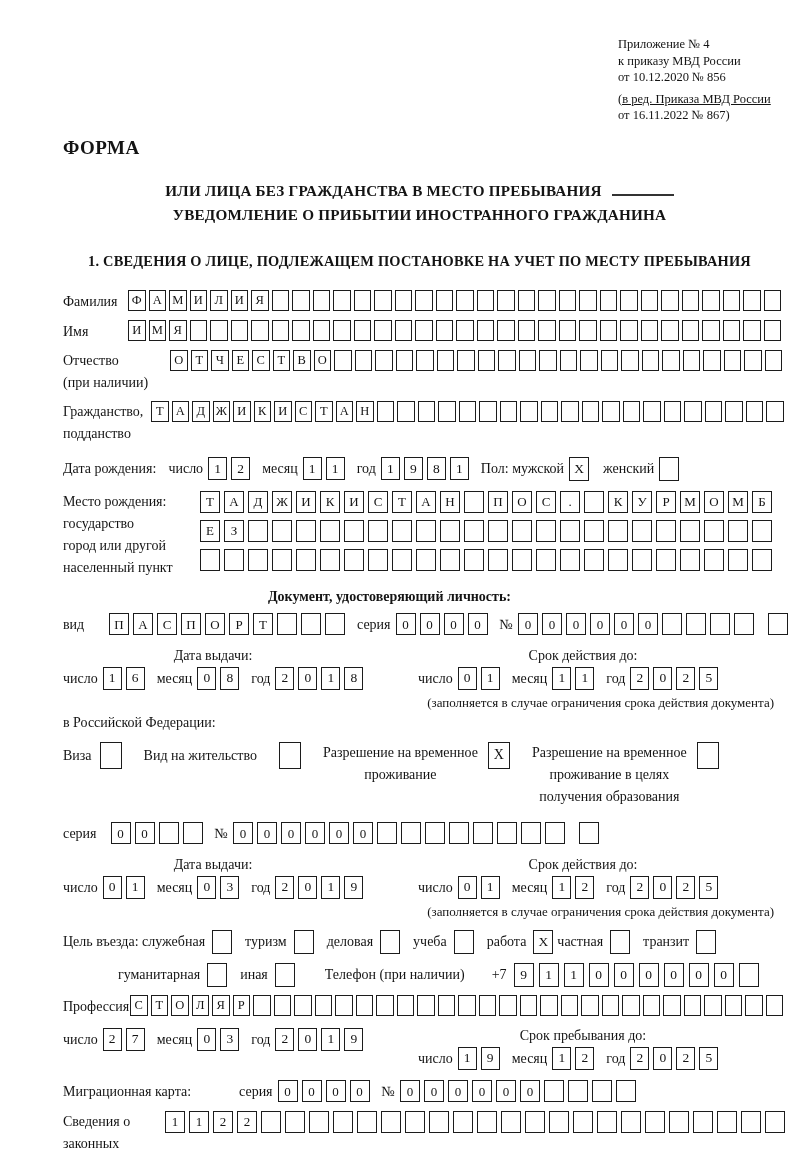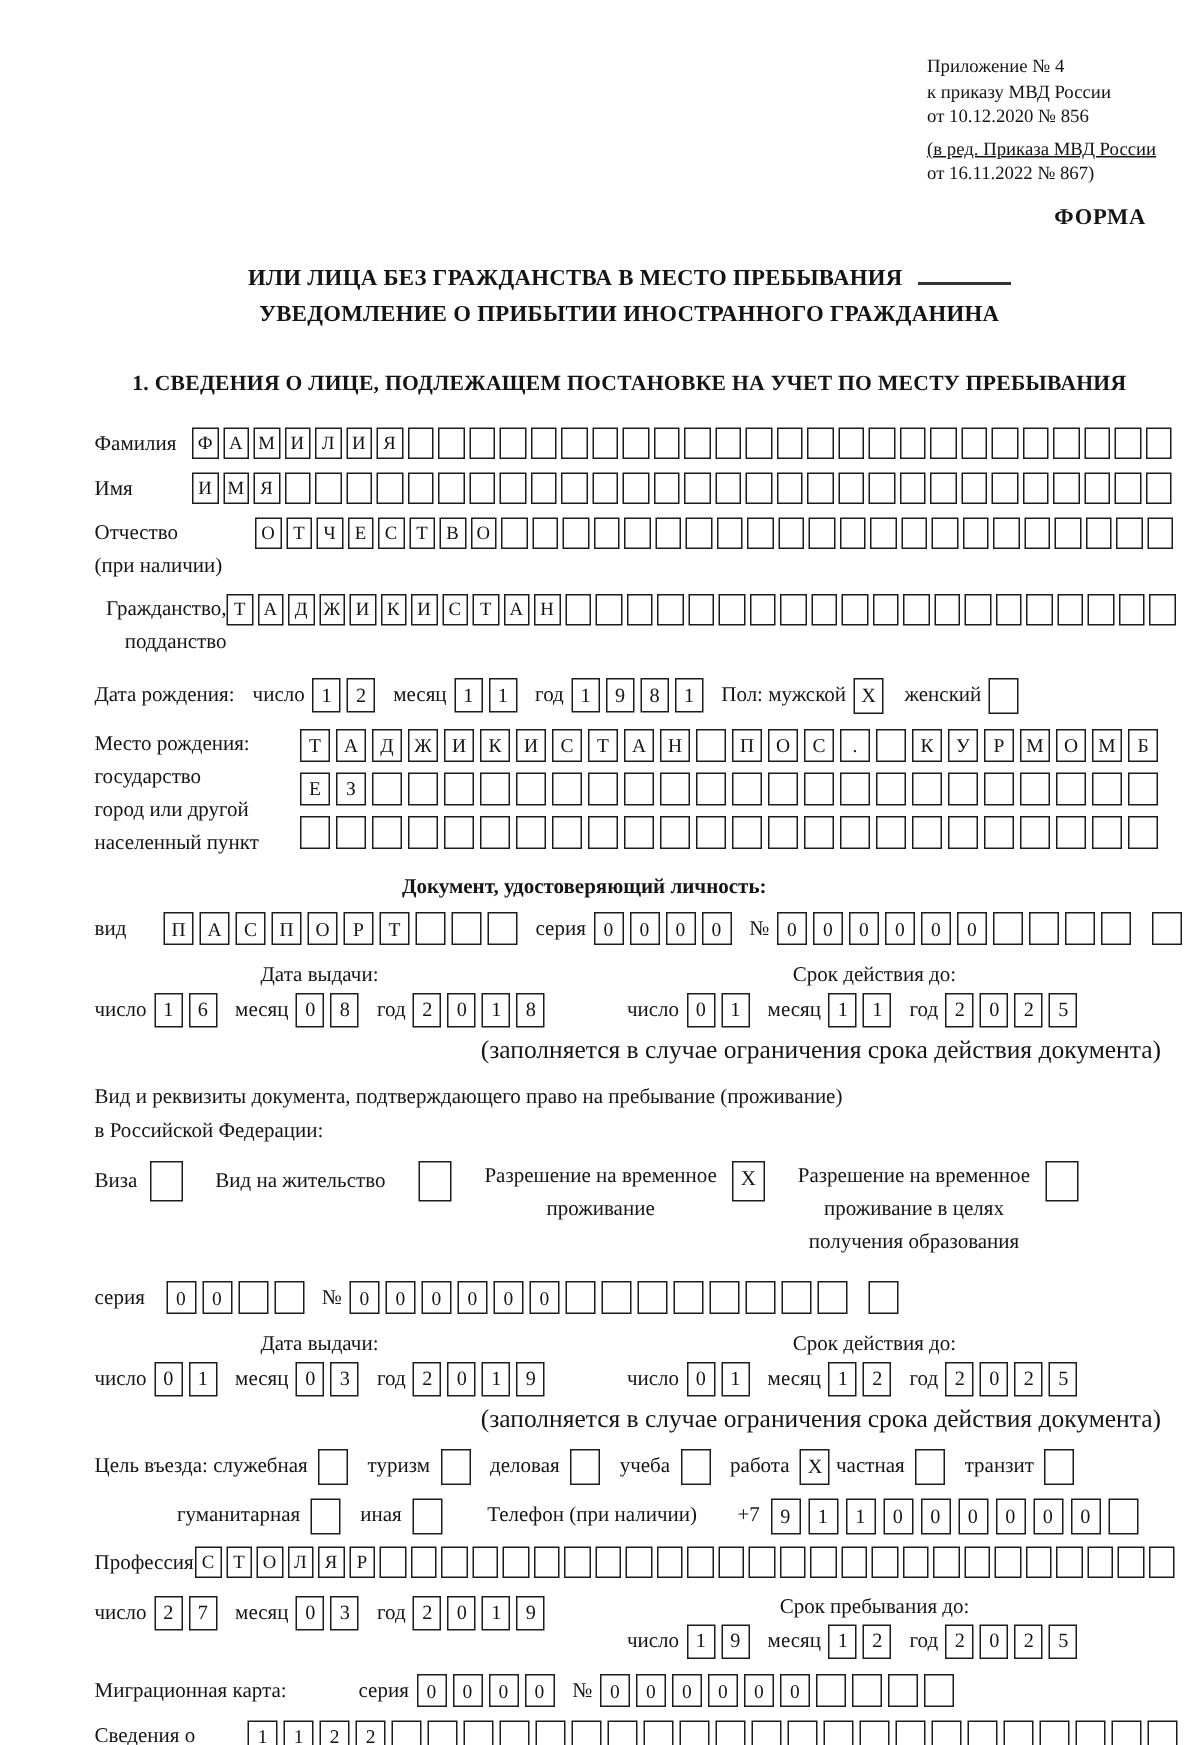--- a/index.html
+++ b/index.html
@@ -6,29 +6,29 @@
   .page{
     position:relative;
     width:800px;min-height:1163px;margin:0 auto;background:#ffffff;
     box-sizing:border-box;padding:36px 24px 24px 63px;
     font-family:"Liberation Serif","DejaVu Serif",serif;color:#141414;
     font-size:14px;
   }
   
   .appendix{margin-left:555px;font-size:12.5px;line-height:16.5px;}
   .appendix .ed{margin-top:5px;text-decoration:underline;}
-  .forma{margin-top:13px;margin-right:12px;text-align:right;font-weight:bold;font-size:15px;letter-spacing:.5px;}
+  .forma{margin-top:13px;margin-right:12px;font-weight:bold;font-size:19px;letter-spacing:.5px;}
   
   .title{margin-top:20px;text-align:center;font-weight:bold;font-size:15.2px;line-height:24px;letter-spacing:.2px;}
   .uline{display:inline-block;width:62px;border-bottom:2px solid #333;margin-left:10px;vertical-align:baseline;}
   .sec-heading{margin-top:26px;text-align:center;font-weight:bold;font-size:14.4px;letter-spacing:.2px;}
   
   .frow{display:flex;align-items:flex-start;margin-top:7px;}
   .flabel{flex:0 0 auto;line-height:23px;}
-  .w65{width:65px;} .w107{width:107px;} .w88{width:88px;text-align:right;} .w137{width:137px;} .w102{width:102px;} .w46{width:46px;}
+  .w65{width:65px;} .w107{width:107px;} .w88{width:88px;} .w137{width:137px;} .w102{width:102px;} .w46{width:46px;}
   .two-line div{line-height:22px;}
   
   .cells{display:inline-flex;gap:3px;flex-wrap:nowrap;}
   .cells span{
     box-sizing:border-box;width:17.5px;height:21px;border:1.6px solid #1c1c1c;
     display:inline-flex;align-items:center;justify-content:center;
     font-size:12.5px;line-height:1;background:#fff;flex:0 0 auto;
   }
   .cells.md{gap:4px;} .cells.md span{width:20px;height:22px;font-size:13px;}
   .cells.dt{gap:4px;} .cells.dt span{width:19px;height:23px;font-size:13.5px;}
@@ -39,21 +39,21 @@
   
   .daterow{display:flex;align-items:center;}
   .dlbl{margin:0 5px 0 12px;line-height:23px;}
   .dlbl.first{margin-left:0;}
   .dates-block{display:flex;margin-top:12px;}
   .date-col1{width:355px;}
   .date-col2{flex:1;}
   .date-heading{text-align:center;margin-bottom:3px;}
   .date-col1 .date-heading{width:300px;}
   .date-col2 .date-heading{width:330px;}
-  .date-note{text-align:right;font-size:17px;margin-top:5px;margin-right:2px;}
+  .date-note{text-align:right;font-size:13px;margin-top:5px;margin-right:2px;}
   
   .opt-row{display:flex;align-items:flex-start;margin-top:8px;}
   .opt-label{line-height:27px;margin-right:8px;}
   .opt-multiline{text-align:center;line-height:22px;margin-right:10px;}
   .gap14{margin-left:14px;} .gap22{margin-left:22px;}
   .purpose-row{display:flex;align-items:center;margin-top:9px;}
   .p-lbl{margin-right:7px;} .p-gap{margin-left:13px;} .mt8{margin-top:8px;} .mt10{margin-top:10px;} .mt12{margin-top:12px;} .mt14{margin-top:14px;}
   .doc-heading{text-align:center;font-weight:bold;font-size:14px;margin-top:10px;margin-right:60px;}
   .intro{line-height:23px;margin-top:10px;}
 </style>
@@ -434,21 +434,20 @@
             <span>2</span>
             <span>0</span>
             <span>2</span>
             <span>5</span>
           </span>
       </div>
     </div>
   </div>
   <div class="date-note">(заполняется в случае ограничения срока действия документа)</div>
 
-  <div class="intro">Вид и реквизиты документа, подтверждающего право на пребывание (проживание)</div>
   <div class="intro" style="margin-top:0;">в Российской Федерации:</div>
 
   <div class="opt-row">
     <span class="opt-label">Виза</span>
     <span class="cells big">
         <span></span>
       </span>
     <span class="opt-label gap22">Вид на жительство</span>
     <span class="cells big gap14">
         <span></span>

